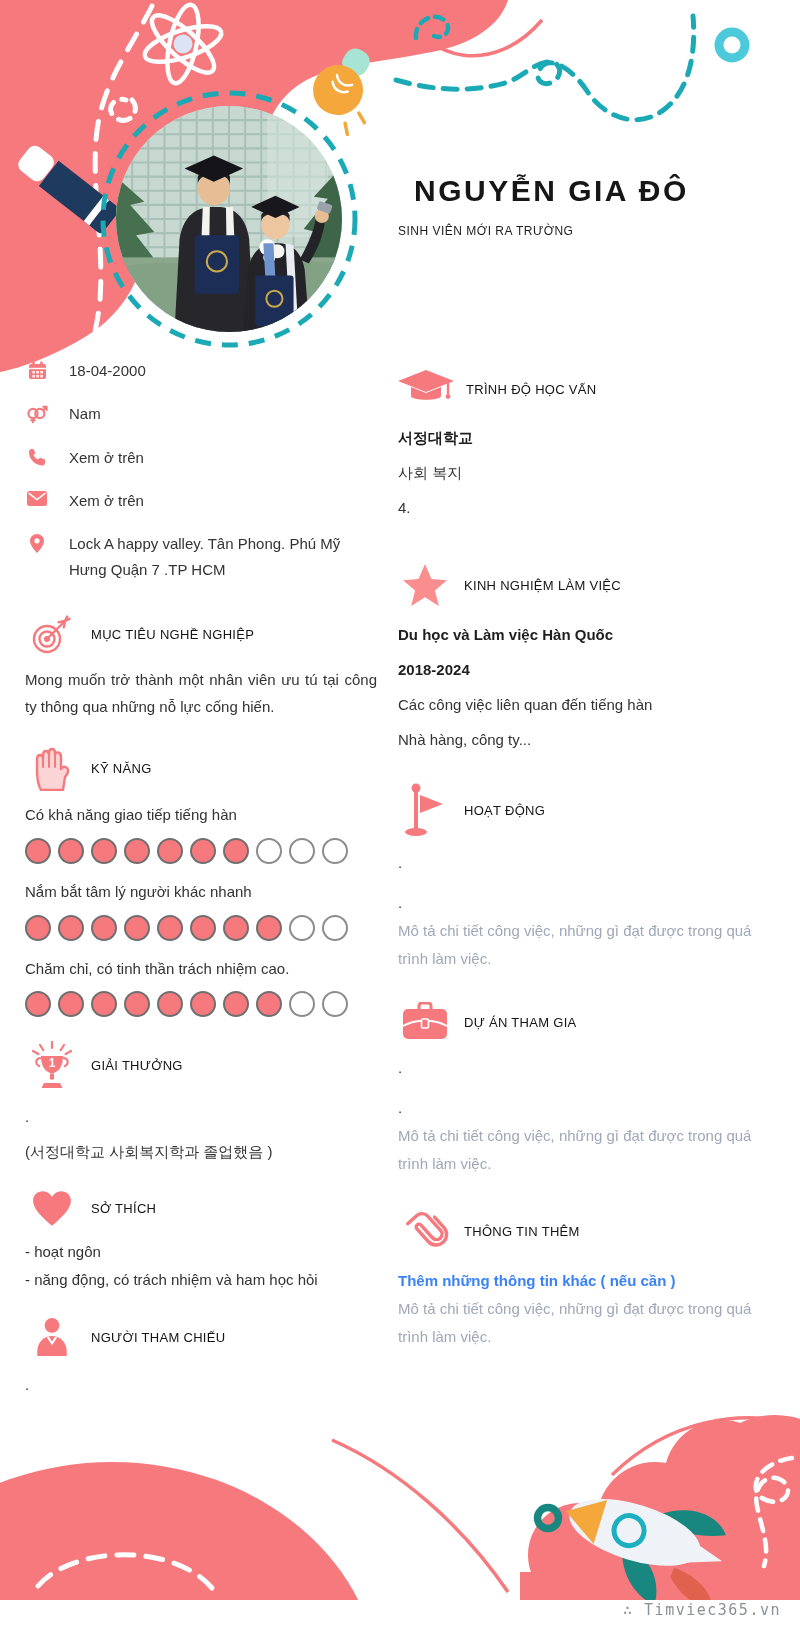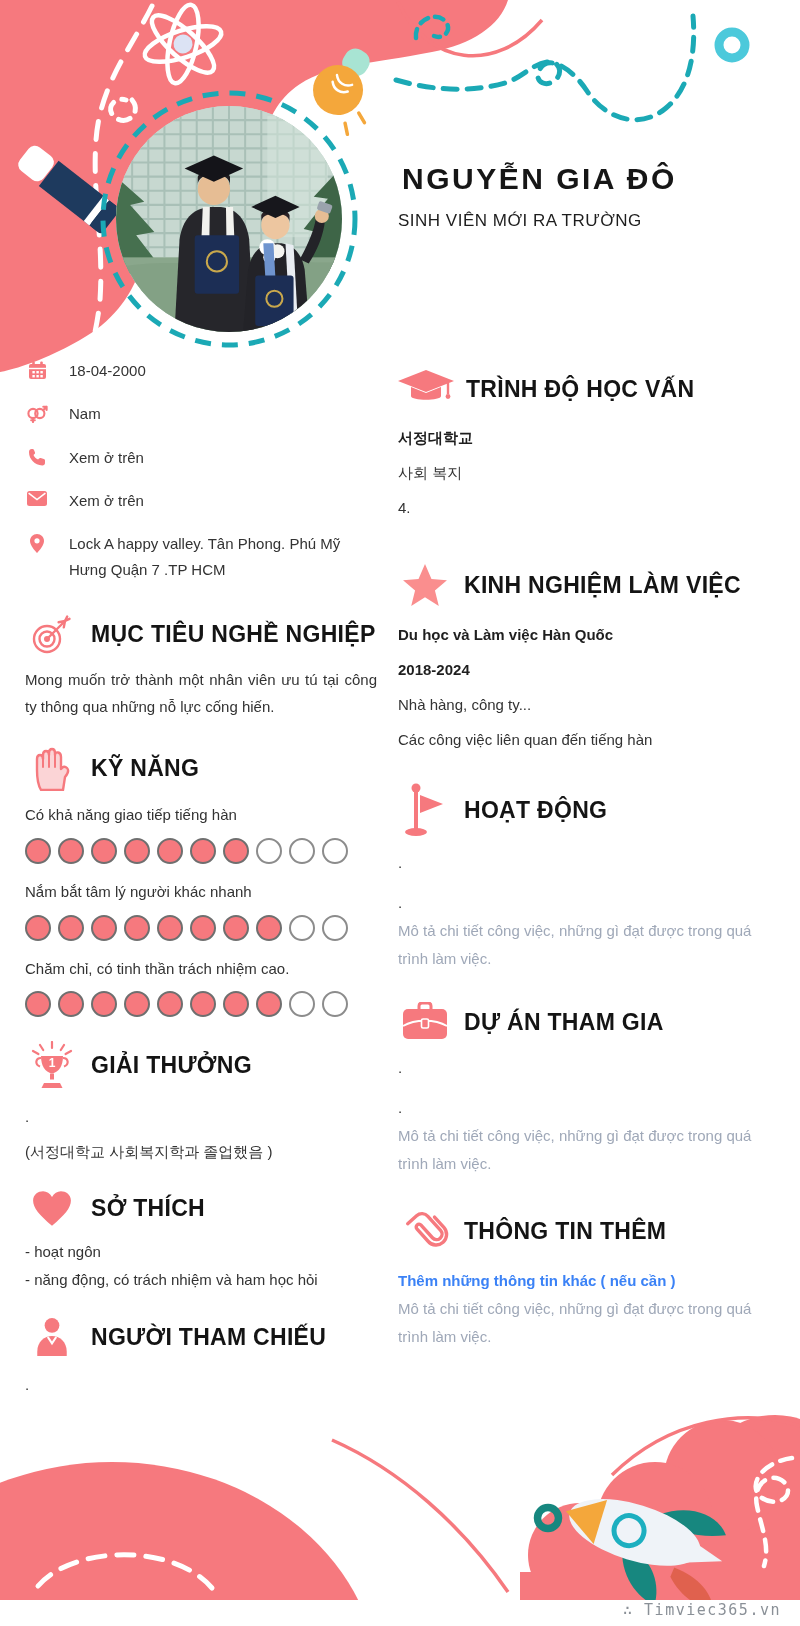--- a/index.html
+++ b/index.html
@@ -2,31 +2,31 @@
 <html><head>
 <meta charset="utf-8">
 <style>
   html,body{margin:0;padding:0;background:#fff;}
   .page{position:relative;width:800px;height:1626px;background:#fff;overflow:hidden;
         font-family:"Liberation Sans",sans-serif;}
   svg.deco{position:absolute;left:0;pointer-events:none;display:block;}
   .photo{position:absolute;left:116px;top:106px;width:226px;height:226px;border-radius:50%;
          overflow:hidden;background:#C7D8D0;}
   .name-block{position:absolute;left:398px;top:158px;width:380px;}
-  .name-block h1{margin:4px;font-size:30px;font-weight:bold;letter-spacing:2.5px;color:#161616;}
-  .subtitle{margin-top:15px;font-size:17px;letter-spacing:.5px;color:#1d1d1d;}
+  .name-block h1{margin:16px;font-size:30px;font-weight:bold;letter-spacing:2.5px;color:#161616;}
+  .subtitle{margin-top:15px;font-size:12px;letter-spacing:.5px;color:#1d1d1d;}
   .col{position:absolute;top:358px;}
   .col-left{left:25px;width:352px;}
   .col-right{left:398px;width:374px;}
   .crow{display:flex;gap:20px;align-items:flex-start;margin-bottom:17px;
         font-size:15px;color:#333;line-height:1.75;}
   .crow .ci{flex:0 0 24px;display:flex;justify-content:center;padding-top:3px;}
   .sec{display:flex;align-items:center;gap:12px;margin:24px 0 10px;}
   .sec .si{flex:0 0 54px;display:flex;justify-content:center;align-items:center;}
-  .sec h2{margin:0;font-size:23px;font-weight:bold;color:#141414;letter-spacing:.3px;}
+  .sec h2{margin:0;font-size:13px;font-weight:normal;color:#141414;letter-spacing:.3px;}
   .mt-lg{margin-top:42px;}
   .mt-md{margin-top:30px;}
   p{margin:0;}
   .body-text{font-size:15px;color:#333;line-height:1.85;}
   .just{text-align:justify;}
   .bold{font-weight:bold;color:#1f1f1f;}
   .ph{color:#9FA8B8;}
   .gap-s{margin-top:7px;}
   .gap-m{margin-top:14px;}
   .dots{display:flex;gap:7px;margin:9px 0 14px;}
@@ -326,22 +326,22 @@
     <div class="sec mt-lg">
       <span class="si">
         <svg width="46" height="44" viewBox="0 0 44 42">
             <polygon points="22,1 28.2,15.2 43,16.5 31.5,26.3 35.2,41 22,32.8 8.8,41 12.5,26.3 1,16.5 15.8,15.2" fill="#FA8E8E"></polygon>
           </svg>
       </span>
       <h2>KINH NGHIỆM LÀM VIỆC</h2>
     </div>
     <p class="body-text bold" style="margin-top:14px">Du học và Làm việc Hàn Quốc</p>
     <p class="body-text bold gap-s">2018-2024</p>
+    <p class="body-text gap-s">Các công việc liên quan đến tiếng hàn</p>
     <p class="body-text gap-s">Nhà hàng, công ty...</p>
-    <p class="body-text gap-s">Các công việc liên quan đến tiếng hàn</p>
 
     <div class="sec mt-md">
       <span class="si">
         <svg width="44" height="54" viewBox="0 0 44 54">
             <circle cx="13" cy="5" r="4.5" fill="#F6797E"></circle>
             <rect x="11" y="8" width="4" height="38" fill="#F6797E"></rect>
             <polygon points="17,12 40,21 17,30" fill="#F6797E"></polygon>
             <ellipse cx="13" cy="49" rx="11" ry="4" fill="#F6797E"></ellipse>
           </svg>
       </span>

